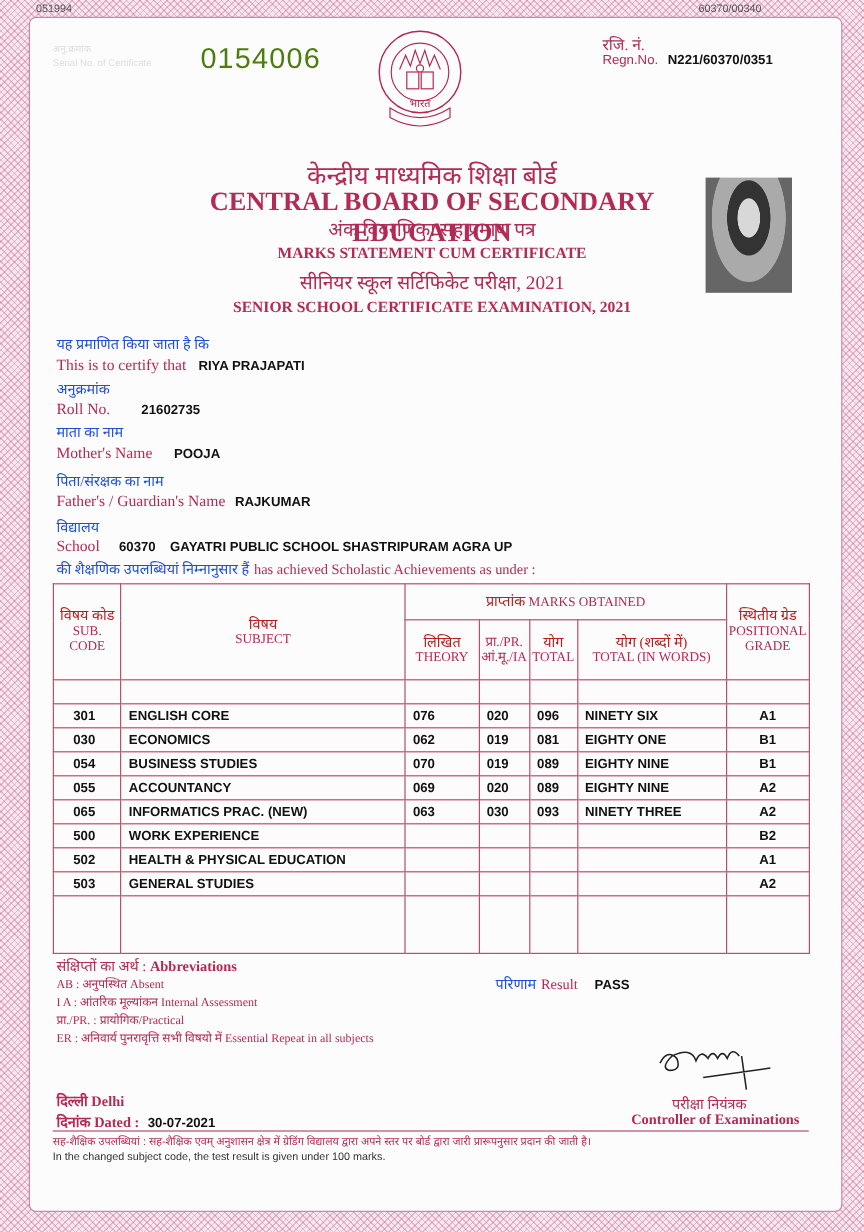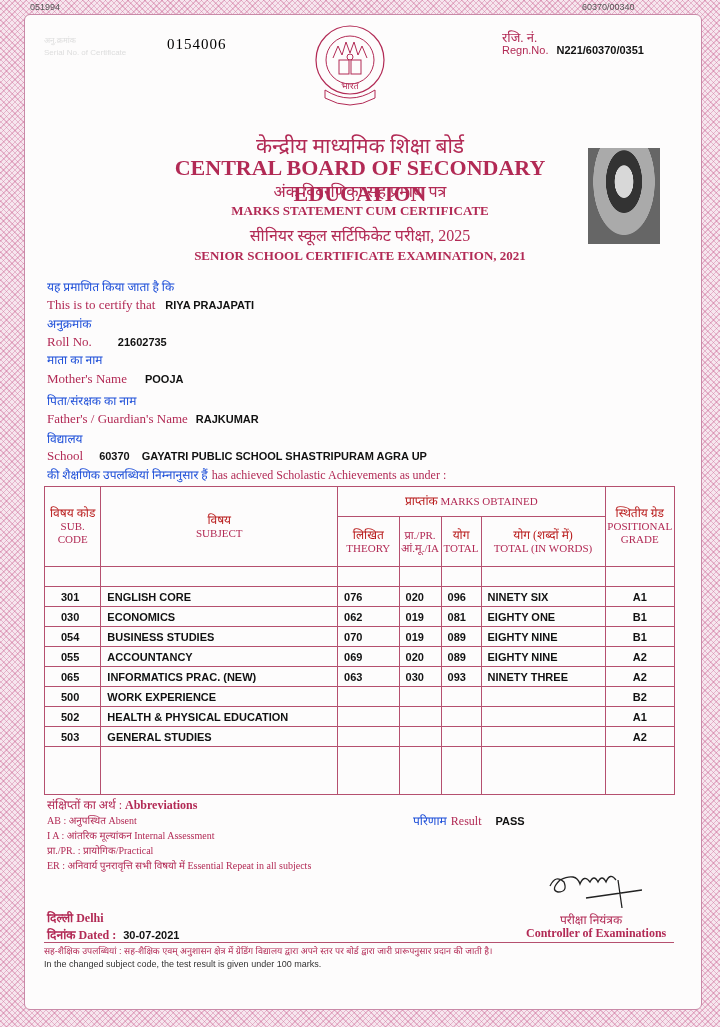--- a/index.html
+++ b/index.html
@@ -9,21 +9,21 @@
       repeating-linear-gradient(45deg, rgba(200,90,140,0.35) 0 1px, transparent 1px 4px),
       repeating-linear-gradient(-45deg, rgba(200,90,140,0.35) 0 1px, transparent 1px 4px),
       #f6e6ee; }
   .paper { position:absolute; left:24px; top:14px; width:676px; height:994px; background:#fdfcfc;
            border:1px solid #c98aa8; border-radius:6px; }
   .abs { position:absolute; }
   .maroon { color:#b22a55; }
   .bold { font-weight:bold; }
   .val { font-family:"Liberation Sans", sans-serif; font-weight:bold; font-size:11px; color:#111; }
   .serial-top { position:absolute; font-family:"Liberation Sans", sans-serif; font-size:9px; color:#555; }
-  .serial-no { position:absolute; left:167px; top:36px; font-family:Liberation Serif, serif; font-size:15px; color:#000000; letter-spacing:1px; }
+  .serial-no { position:absolute; left:167px; top:36px; font-family:Liberation Sans, sans-serif; font-size:24px; color:#4d7c0f; letter-spacing:1px; }
   .faded { position:absolute; left:44px; top:35px; font-size:8px; color:#ddd; line-height:12px; font-family:"Liberation Sans", sans-serif; }
   .regn-hi { position:absolute; left:502px; top:28px; font-size:13px; color:#b22a55; }
   .regn { position:absolute; left:502px; top:44px; font-family:"Liberation Sans", sans-serif; font-size:11px; color:#b22a55; }
   .regn .v { color:#111; font-weight:bold; margin-left:8px; }
   .logo { position:absolute; left:313px; top:22px; width:74px; height:90px; }
   .title-block { position:absolute; left:120px; width:480px; text-align:center; color:#b22a55; }
   .photo { position:absolute; left:588px; top:148px; width:72px; height:96px;
            background:radial-gradient(ellipse at 50% 35%, #d8d8d8 0 18%, #333 19% 35%, #aaa 36% 60%, #666 61%); filter:grayscale(1); }
   .lbl-hi { font-size:12px; color:#1d4ed8; }
   .lbl-en { font-size:13px; color:#b22a55; }
@@ -68,21 +68,21 @@
 
 <div class="regn-hi">रजि. नं.</div>
 <div class="regn">
   <span>Regn.No.</span><span class="v">N221/60370/0351</span>
 </div>
 
 <div class="title-block" style="top:131px;font-size:21px;">केन्द्रीय माध्यमिक शिक्षा बोर्ड</div>
 <div class="title-block bold" style="top:155px;font-size:22px;">CENTRAL BOARD OF SECONDARY EDUCATION</div>
 <div class="title-block" style="top:180px;font-size:16px;">अंक विवरणिका सह प्रमाण पत्र</div>
 <div class="title-block bold" style="top:203px;font-size:13px;">MARKS STATEMENT CUM CERTIFICATE</div>
-<div class="title-block" style="top:224px;font-size:16px;">सीनियर स्कूल सर्टिफिकेट परीक्षा, 2025</div>
+<div class="title-block" style="top:224px;font-size:16px;">सीनियर स्कूल सर्टिफिकेट परीक्षा, 2021</div>
 <div class="title-block bold" style="top:248px;font-size:13px;">SENIOR SCHOOL CERTIFICATE EXAMINATION, 2021</div>
 
 <div class="photo"></div>
 
 <div class="abs lbl-hi" style="left:47px;top:278px;">यह प्रमाणित किया जाता है कि</div>
 <div class="abs" style="left:47px;top:295px;">
   <span class="lbl-en">This is to certify that</span>
   <span class="val" style="margin-left:6px;">RIYA PRAJAPATI</span>
 </div>
 <div class="abs lbl-hi" style="left:47px;top:315px;">अनुक्रमांक</div>

